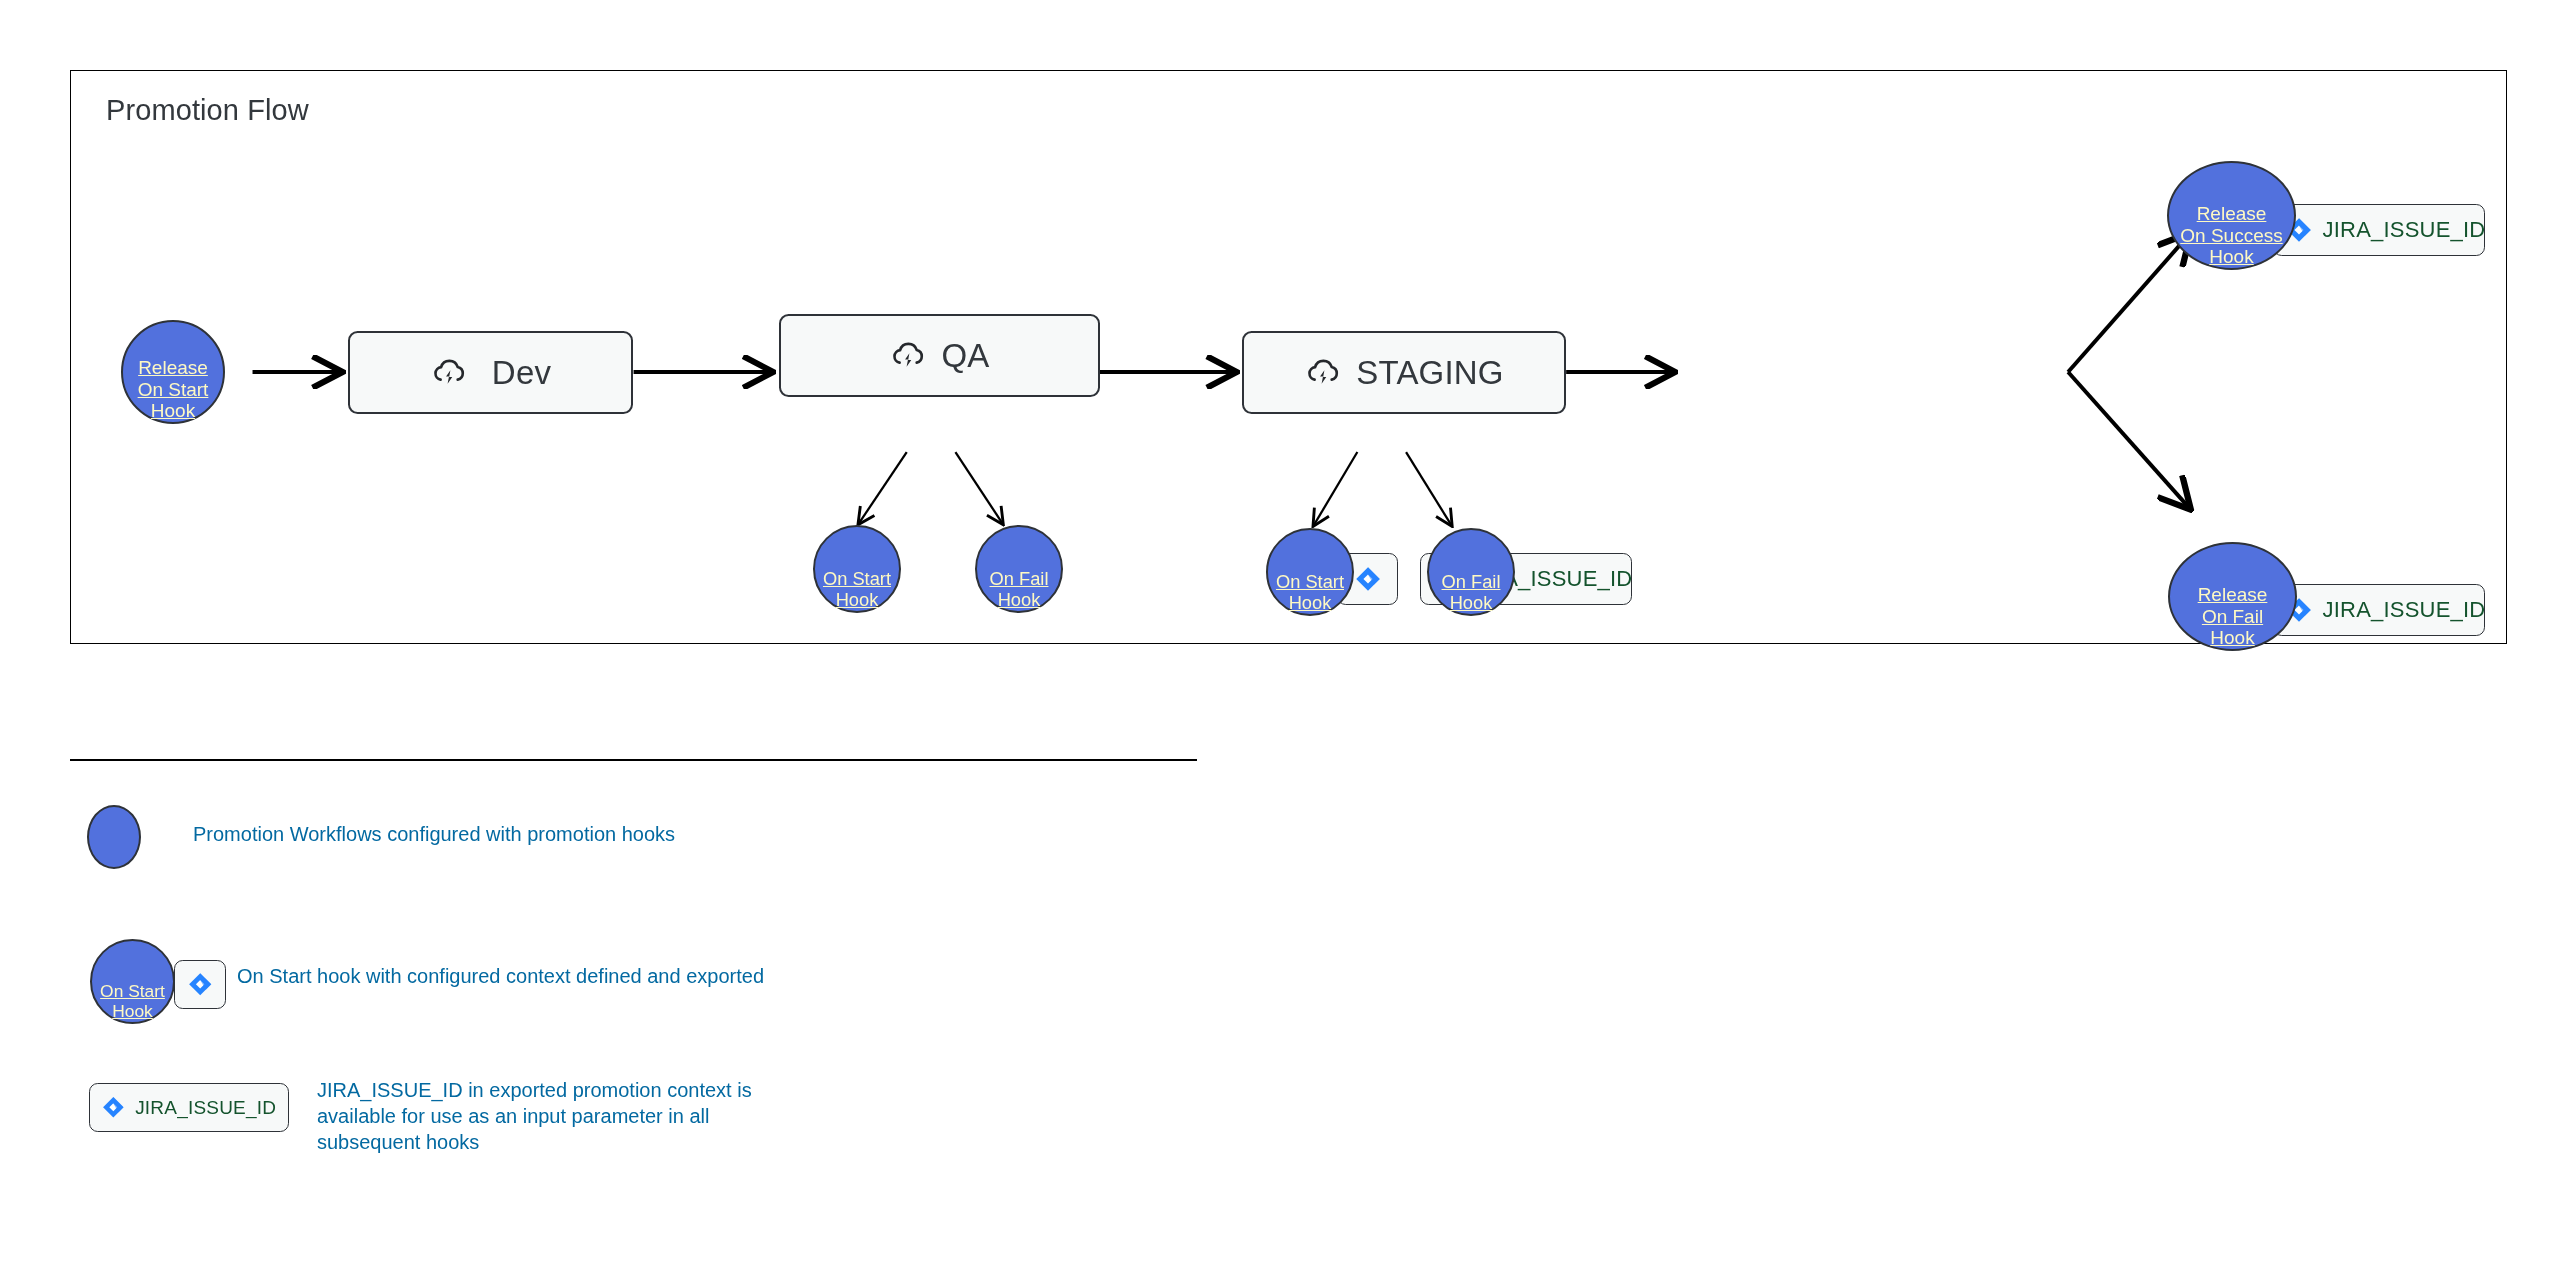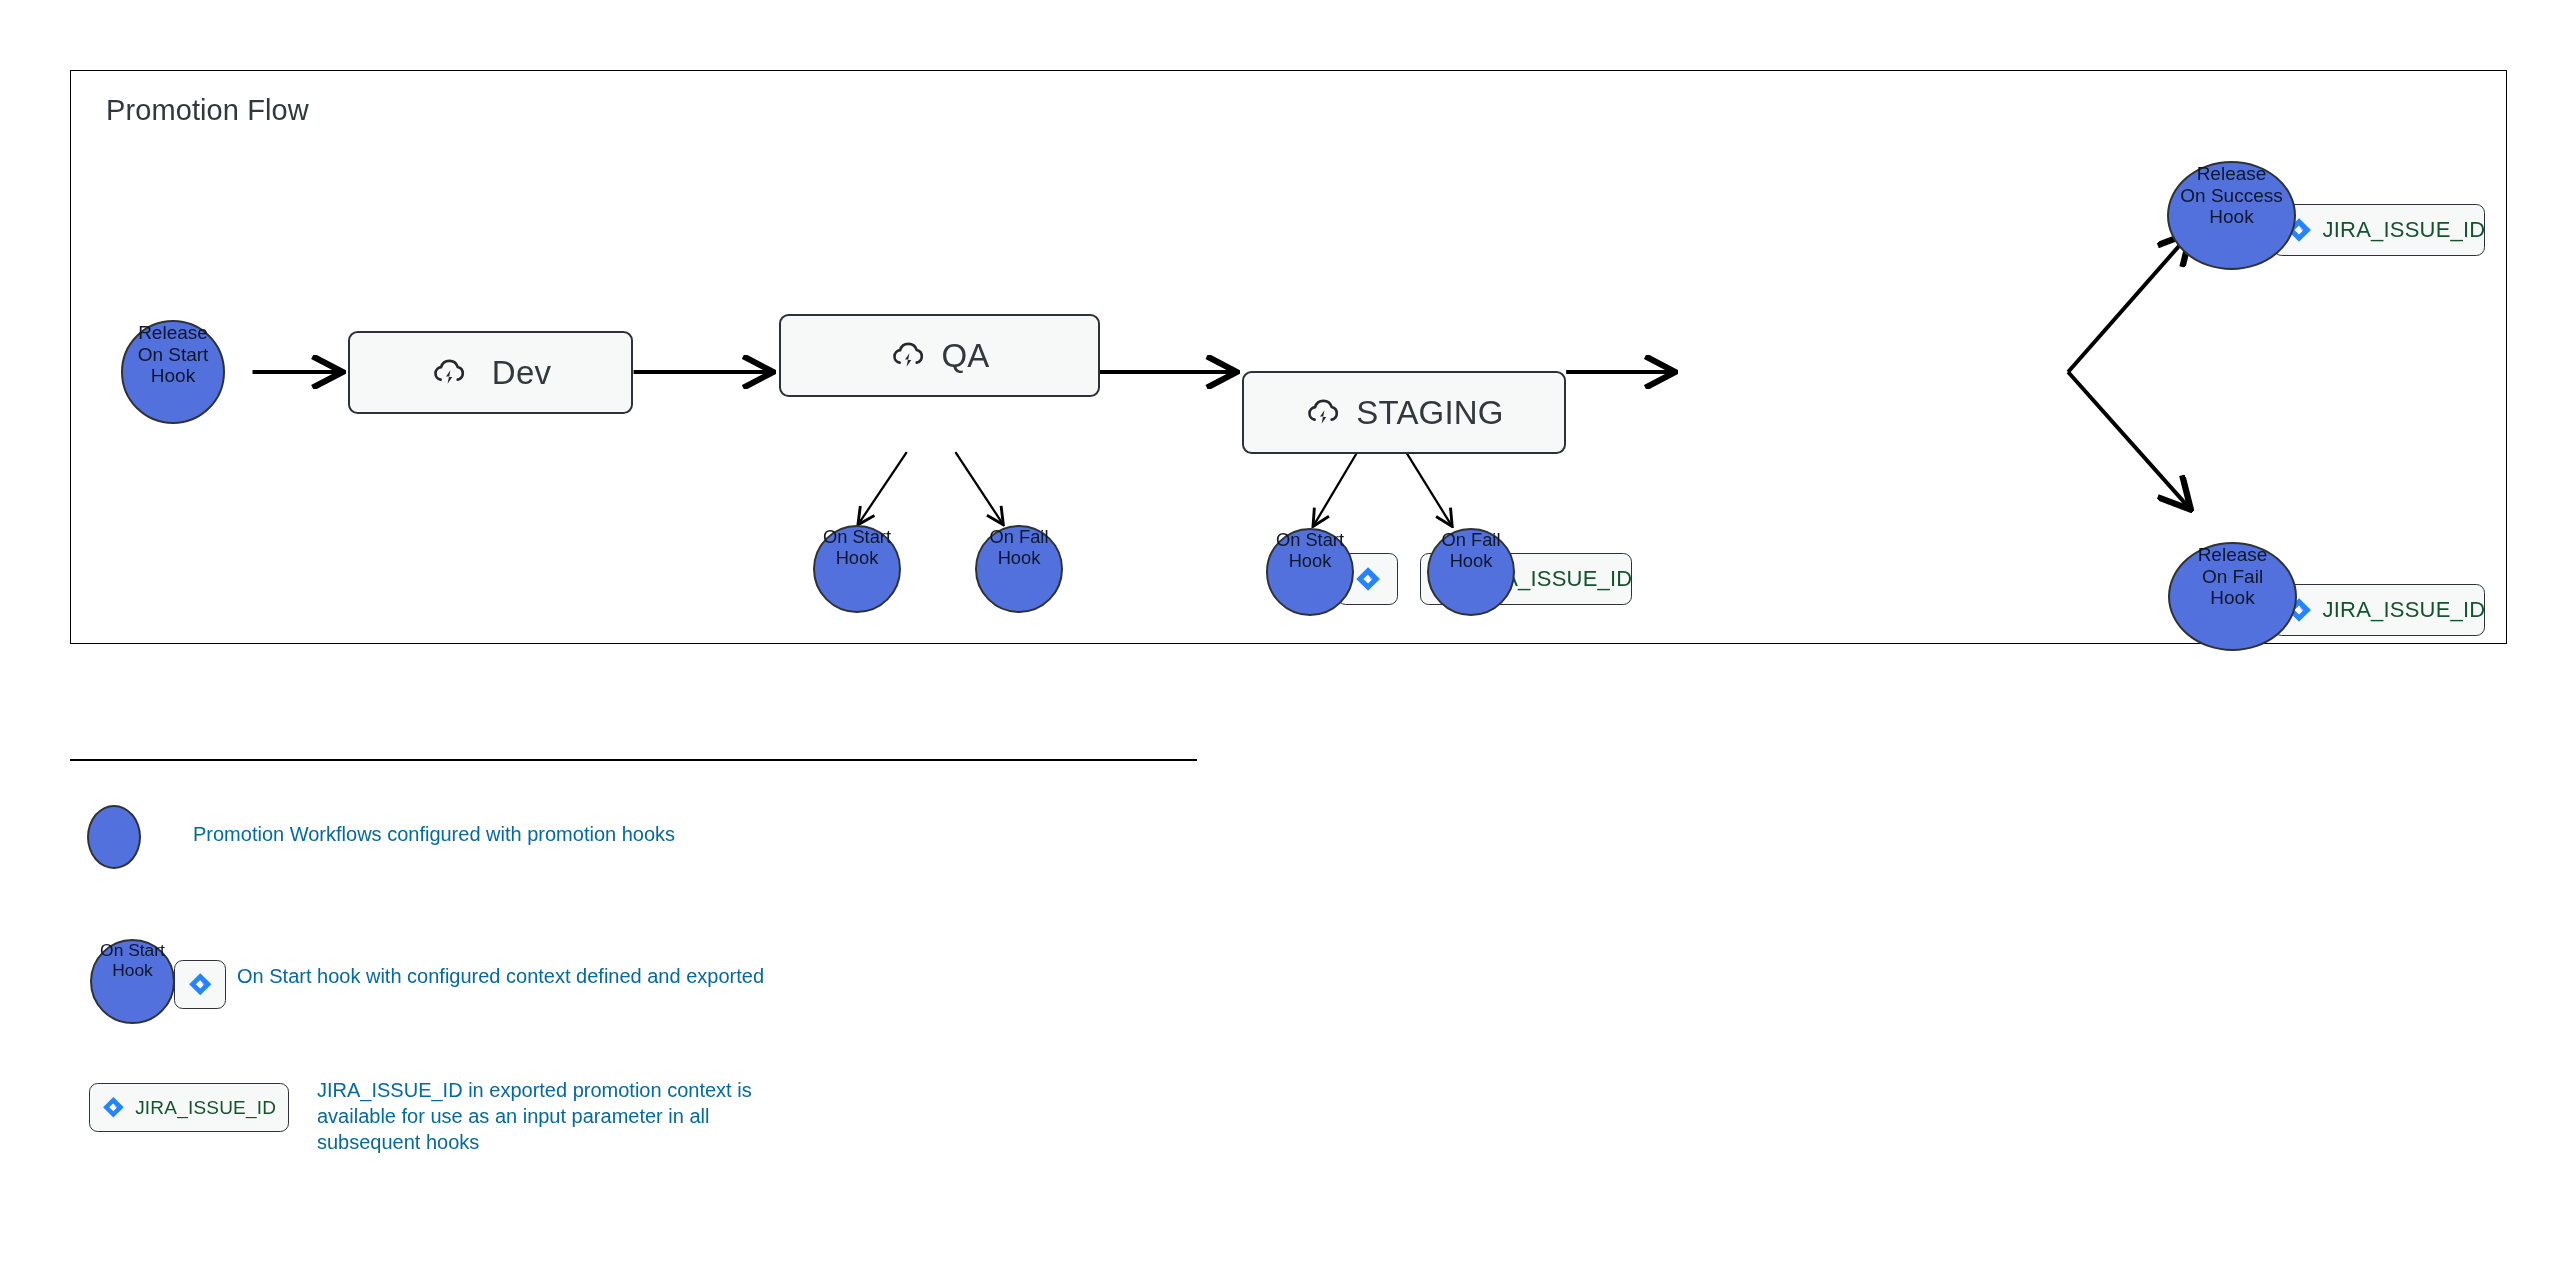--- a/index.html
+++ b/index.html
@@ -72,26 +72,27 @@
   }
 
   
   .hook-circle {
     position: absolute;
     box-sizing: border-box;
     background: #5271DD;
     border: 2.3px solid #2E3238;
     border-radius: 50%;
     display: flex;
-    align-items: flex-start;
+    align-items: flex-end;
     justify-content: center;
     text-align: center;
-    color: #0f172a;
+    color: #fef9c3;
     line-height: 1.14;
     z-index: 3;
+    text-decoration: underline;
   }
   .hook-circle.big { font-size: 19px; }
   .hook-circle.small { font-size: 18.3px; }
 
   
   .jira-badge {
     position: absolute;
     box-sizing: border-box;
     background: #F7F9F9;
     border: 1.9px solid #2E3238;
@@ -196,21 +197,21 @@
   </div>
 
   <div class="stage-box" style="left:708px; top:243px; width:321px; height:83px;">
     <svg class="cloud-icon" width="38" height="31" viewBox="0 0 24 20">
       <path d="M6.6 14.6 A4.1 4.1 0 0 1 6.9 6.5 A5.6 5.6 0 0 1 17.6 6.4 A4.2 4.2 0 0 1 17.6 14.6" fill="none" stroke="#25282C" stroke-width="1.7" stroke-linecap="round"></path>
       <path d="M12.9 8.6 L10.1 12.6 L12.0 12.6 L11.1 17.2 L14.1 12.9 L12.1 12.9 Z" fill="#25282C"></path>
     </svg>
     <span class="stage-label">QA</span>
   </div>
 
-  <div class="stage-box" style="left:1171px; top:260px; width:324px; height:83px;margin-top:40px;">
+  <div class="stage-box" style="left:1171px; top:260px; width:324px; height:83px;">
     <svg class="cloud-icon" width="38" height="31" viewBox="0 0 24 20">
       <path d="M6.6 14.6 A4.1 4.1 0 0 1 6.9 6.5 A5.6 5.6 0 0 1 17.6 6.4 A4.2 4.2 0 0 1 17.6 14.6" fill="none" stroke="#25282C" stroke-width="1.7" stroke-linecap="round"></path>
       <path d="M12.9 8.6 L10.1 12.6 L12.0 12.6 L11.1 17.2 L14.1 12.9 L12.1 12.9 Z" fill="#25282C"></path>
     </svg>
     <span class="stage-label">STAGING</span>
   </div>
 
 
   <div class="hook-circle small" style="left:742px; top:454px; width:88px; height:88px;">
     <span style="white-space: pre-line;">On Start

